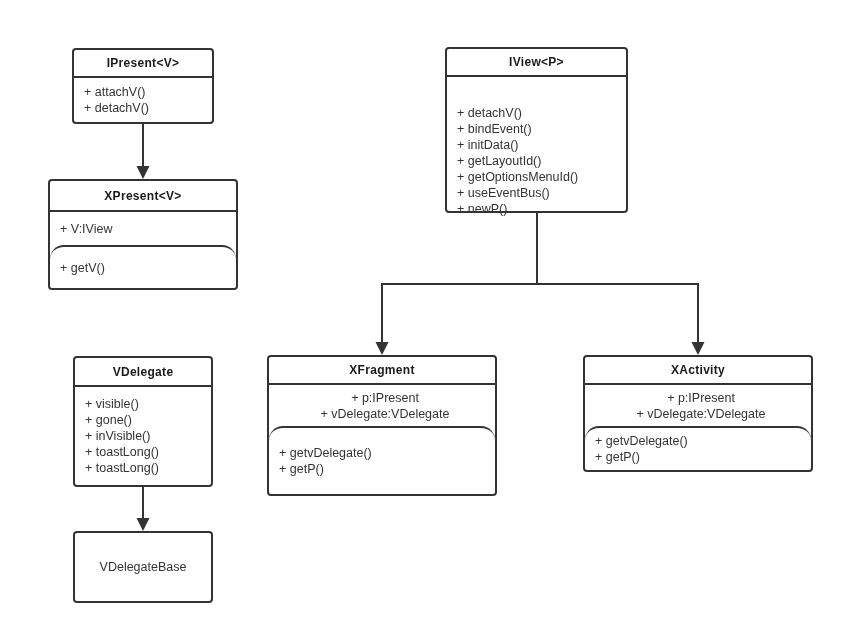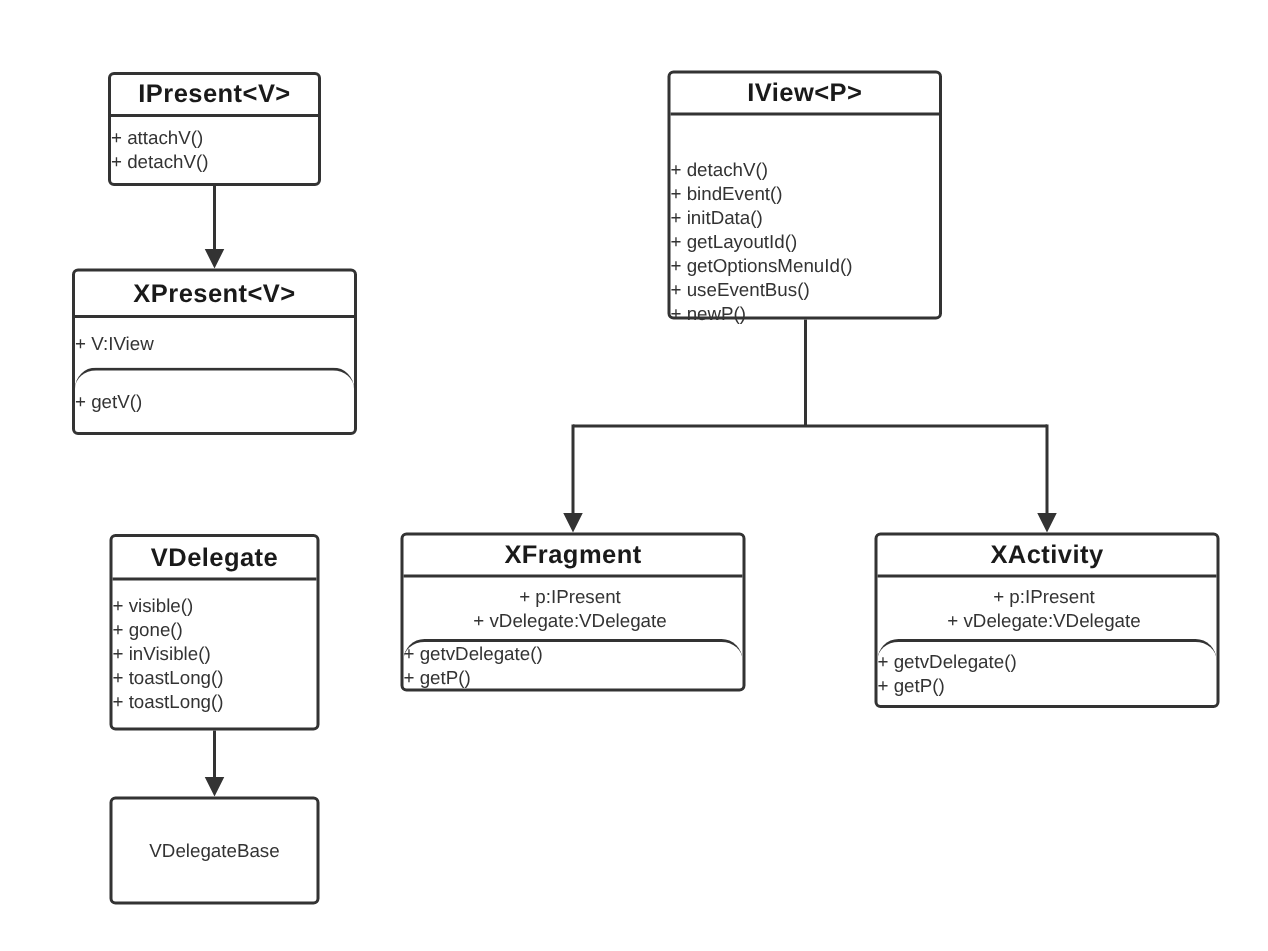--- a/index.html
+++ b/index.html
@@ -25,48 +25,49 @@
     box-sizing: border-box;
     display: flex;
     flex-direction: column;
   }
   .uml-title {
     flex: 0 0 auto;
     display: flex;
     align-items: center;
     justify-content: center;
     font-weight: bold;
-    font-size: 17px;
+    font-size: 12px;
     color: #1a1a1a;
     letter-spacing: 0.3px;
     border-bottom: 2px solid #333333;
   }
   .uml-sec {
     display: flex;
     flex-direction: column;
     justify-content: center;
+    padding-left: 10px;
     padding-right: 4px;
     font-size: 12.5px;
     line-height: 16px;
     color: #333333;
     box-sizing: border-box;
   }
   .sec-divider { border-top: 2px solid #333333; border-radius: 14px; }
   .member { white-space: nowrap; }
 
   
   #box-ipresent      { left: 72px;  top: 48px;  width: 142px; height: 76px; }
   #box-ipresent .uml-title { height: 26px; }
   #box-xpresent      { left: 48px;  top: 179px; width: 190px; height: 111px; }
   #box-xpresent .uml-title { height: 29px; }
   #box-xpresent .sec-fields  { flex: 0 0 33px; }
   #box-xpresent .sec-methods { flex: 1 1 auto; }
   #box-iview         { left: 445px; top: 47px;  width: 183px; height: 166px; gap: 28px; }
   #box-iview .uml-title { height: 26px; }
-  #box-xfragment     { left: 267px; top: 355px; width: 230px; height: 106px; }
+  #box-xfragment     { left: 267px; top: 355px; width: 230px; height: 141px; }
   #box-xactivity     { left: 583px; top: 355px; width: 230px; height: 117px; }
   #box-xfragment .uml-title, #box-xactivity .uml-title { height: 26px; }
   #box-xfragment .sec-fields, #box-xactivity .sec-fields { flex: 0 0 41px; text-align: center; }
   #box-xfragment .sec-methods, #box-xactivity .sec-methods { flex: 1 1 auto; }
   #box-vdelegate     { left: 73px;  top: 356px; width: 140px; height: 131px; }
   #box-vdelegate .uml-title { height: 27px; }
   #box-vdelegatebase { left: 73px;  top: 531px; width: 140px; height: 72px; }
   #box-vdelegatebase .uml-sec {
     flex: 1 1 auto;
     align-items: center;

